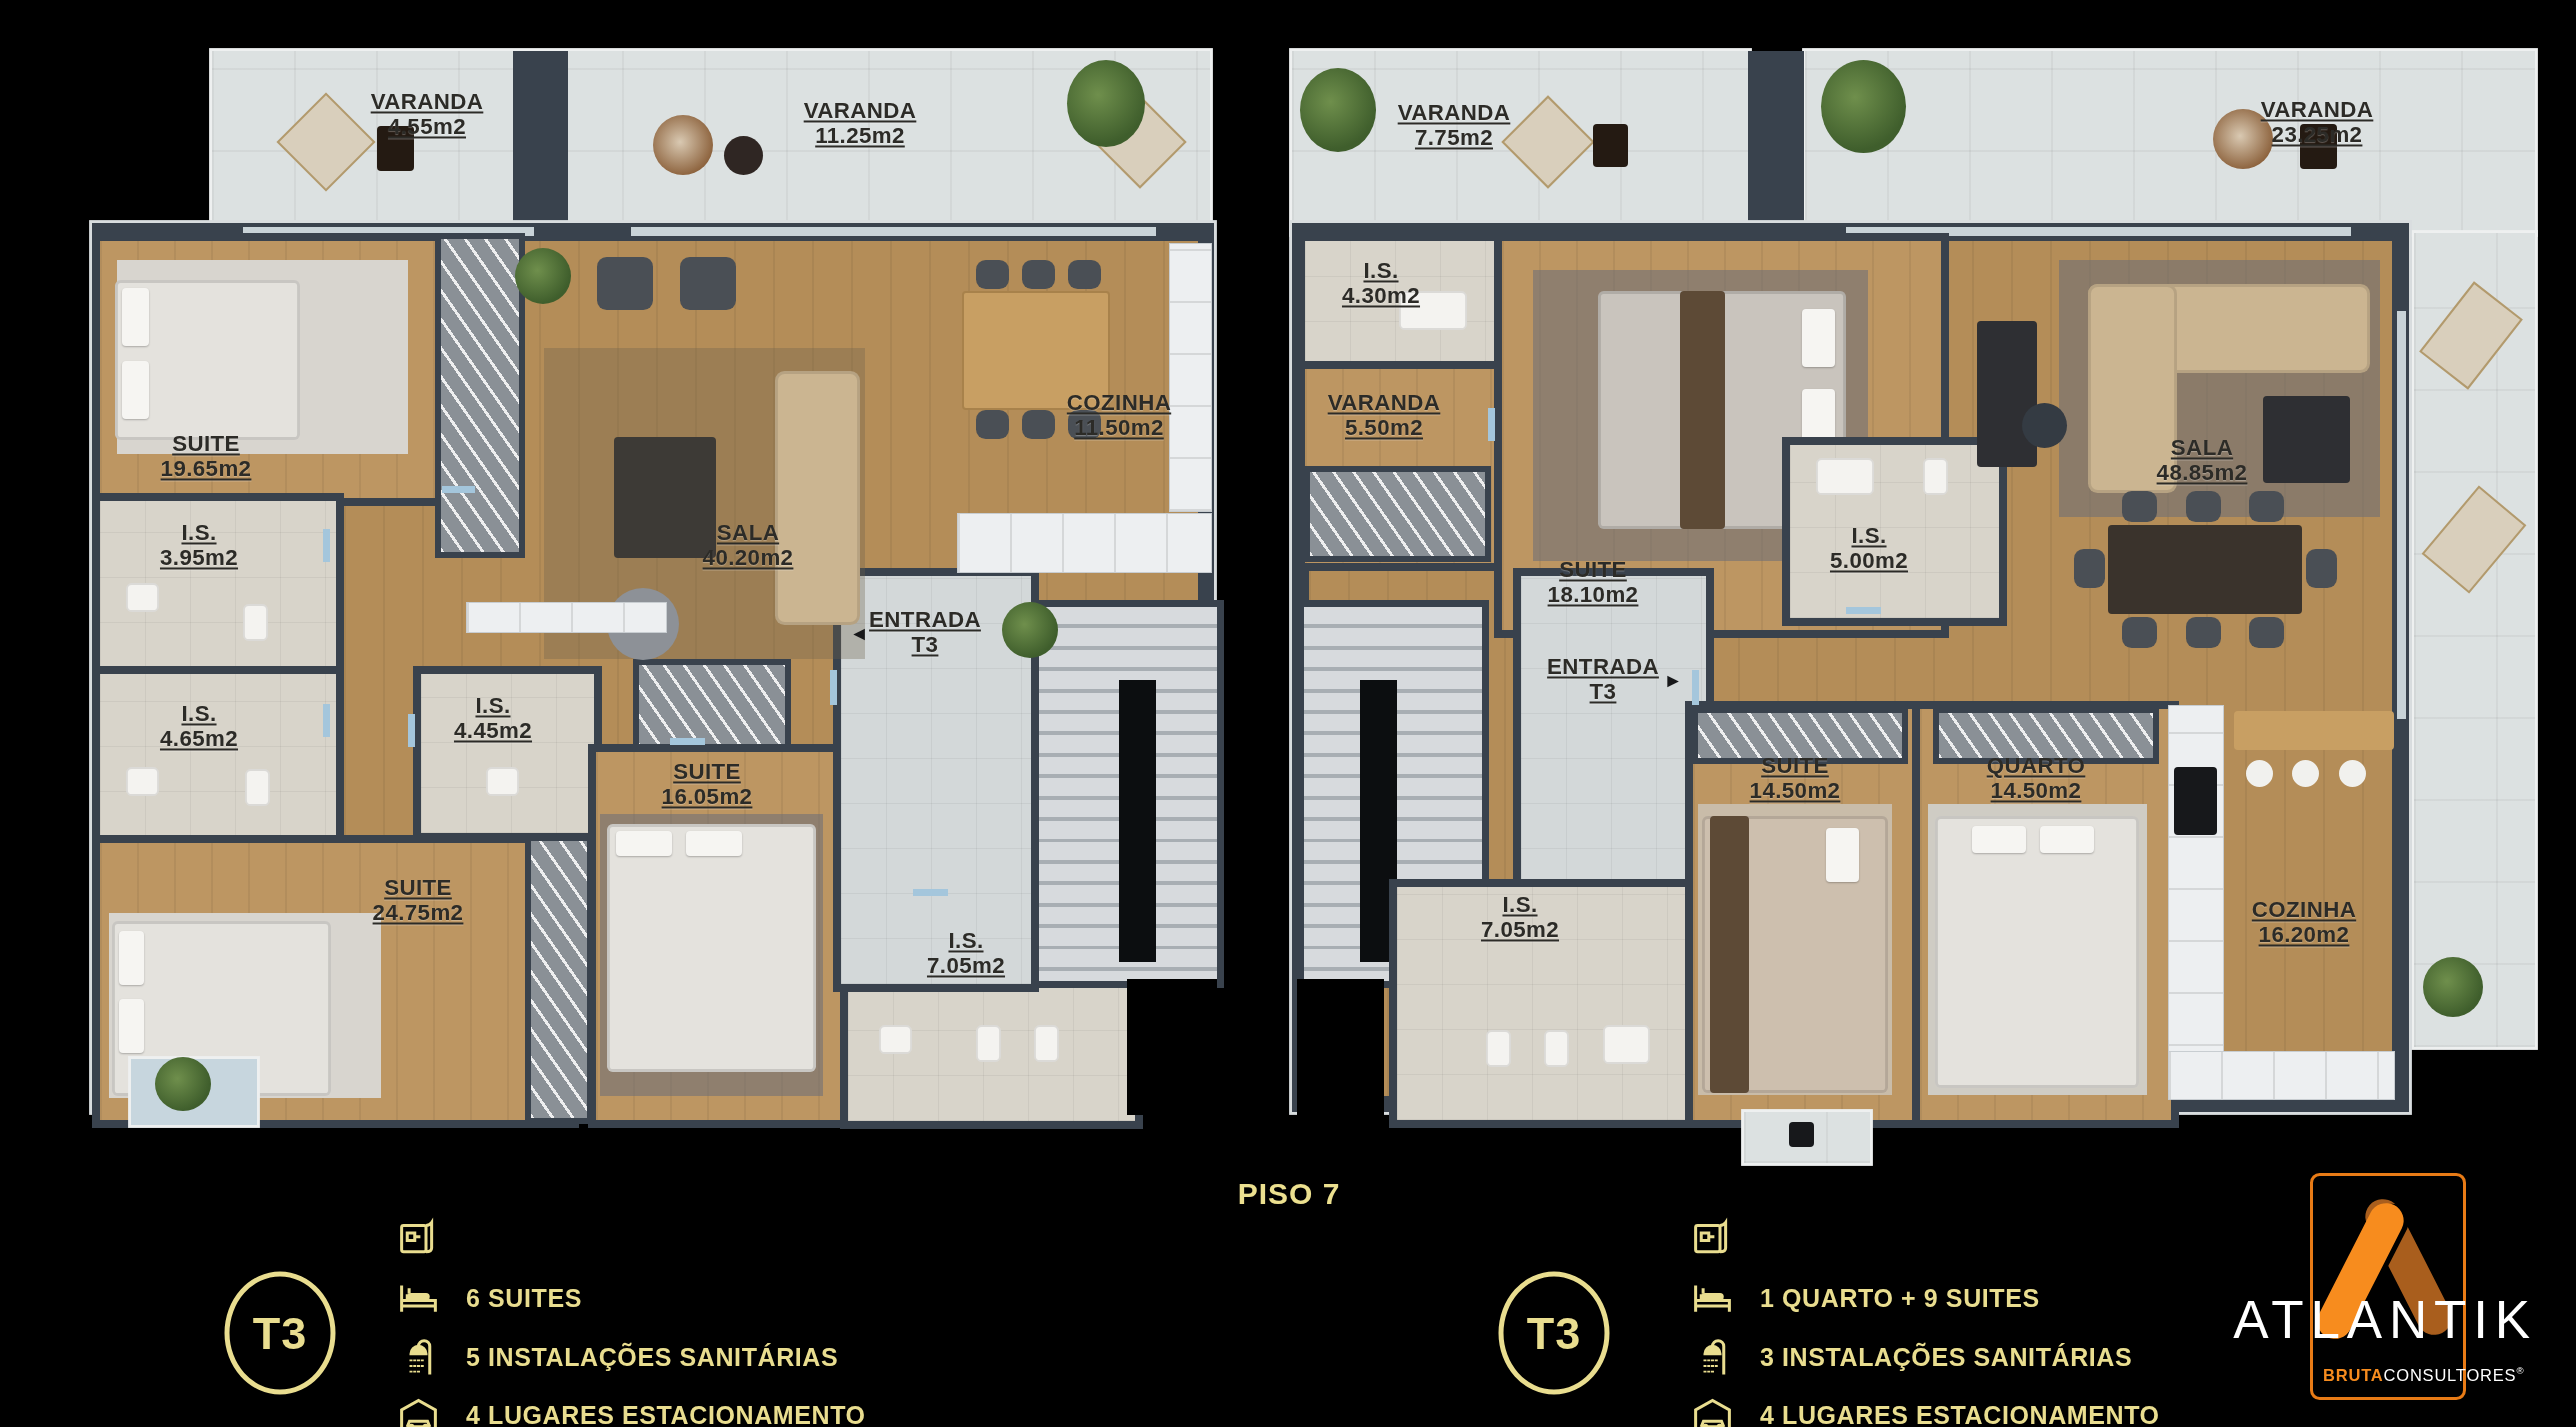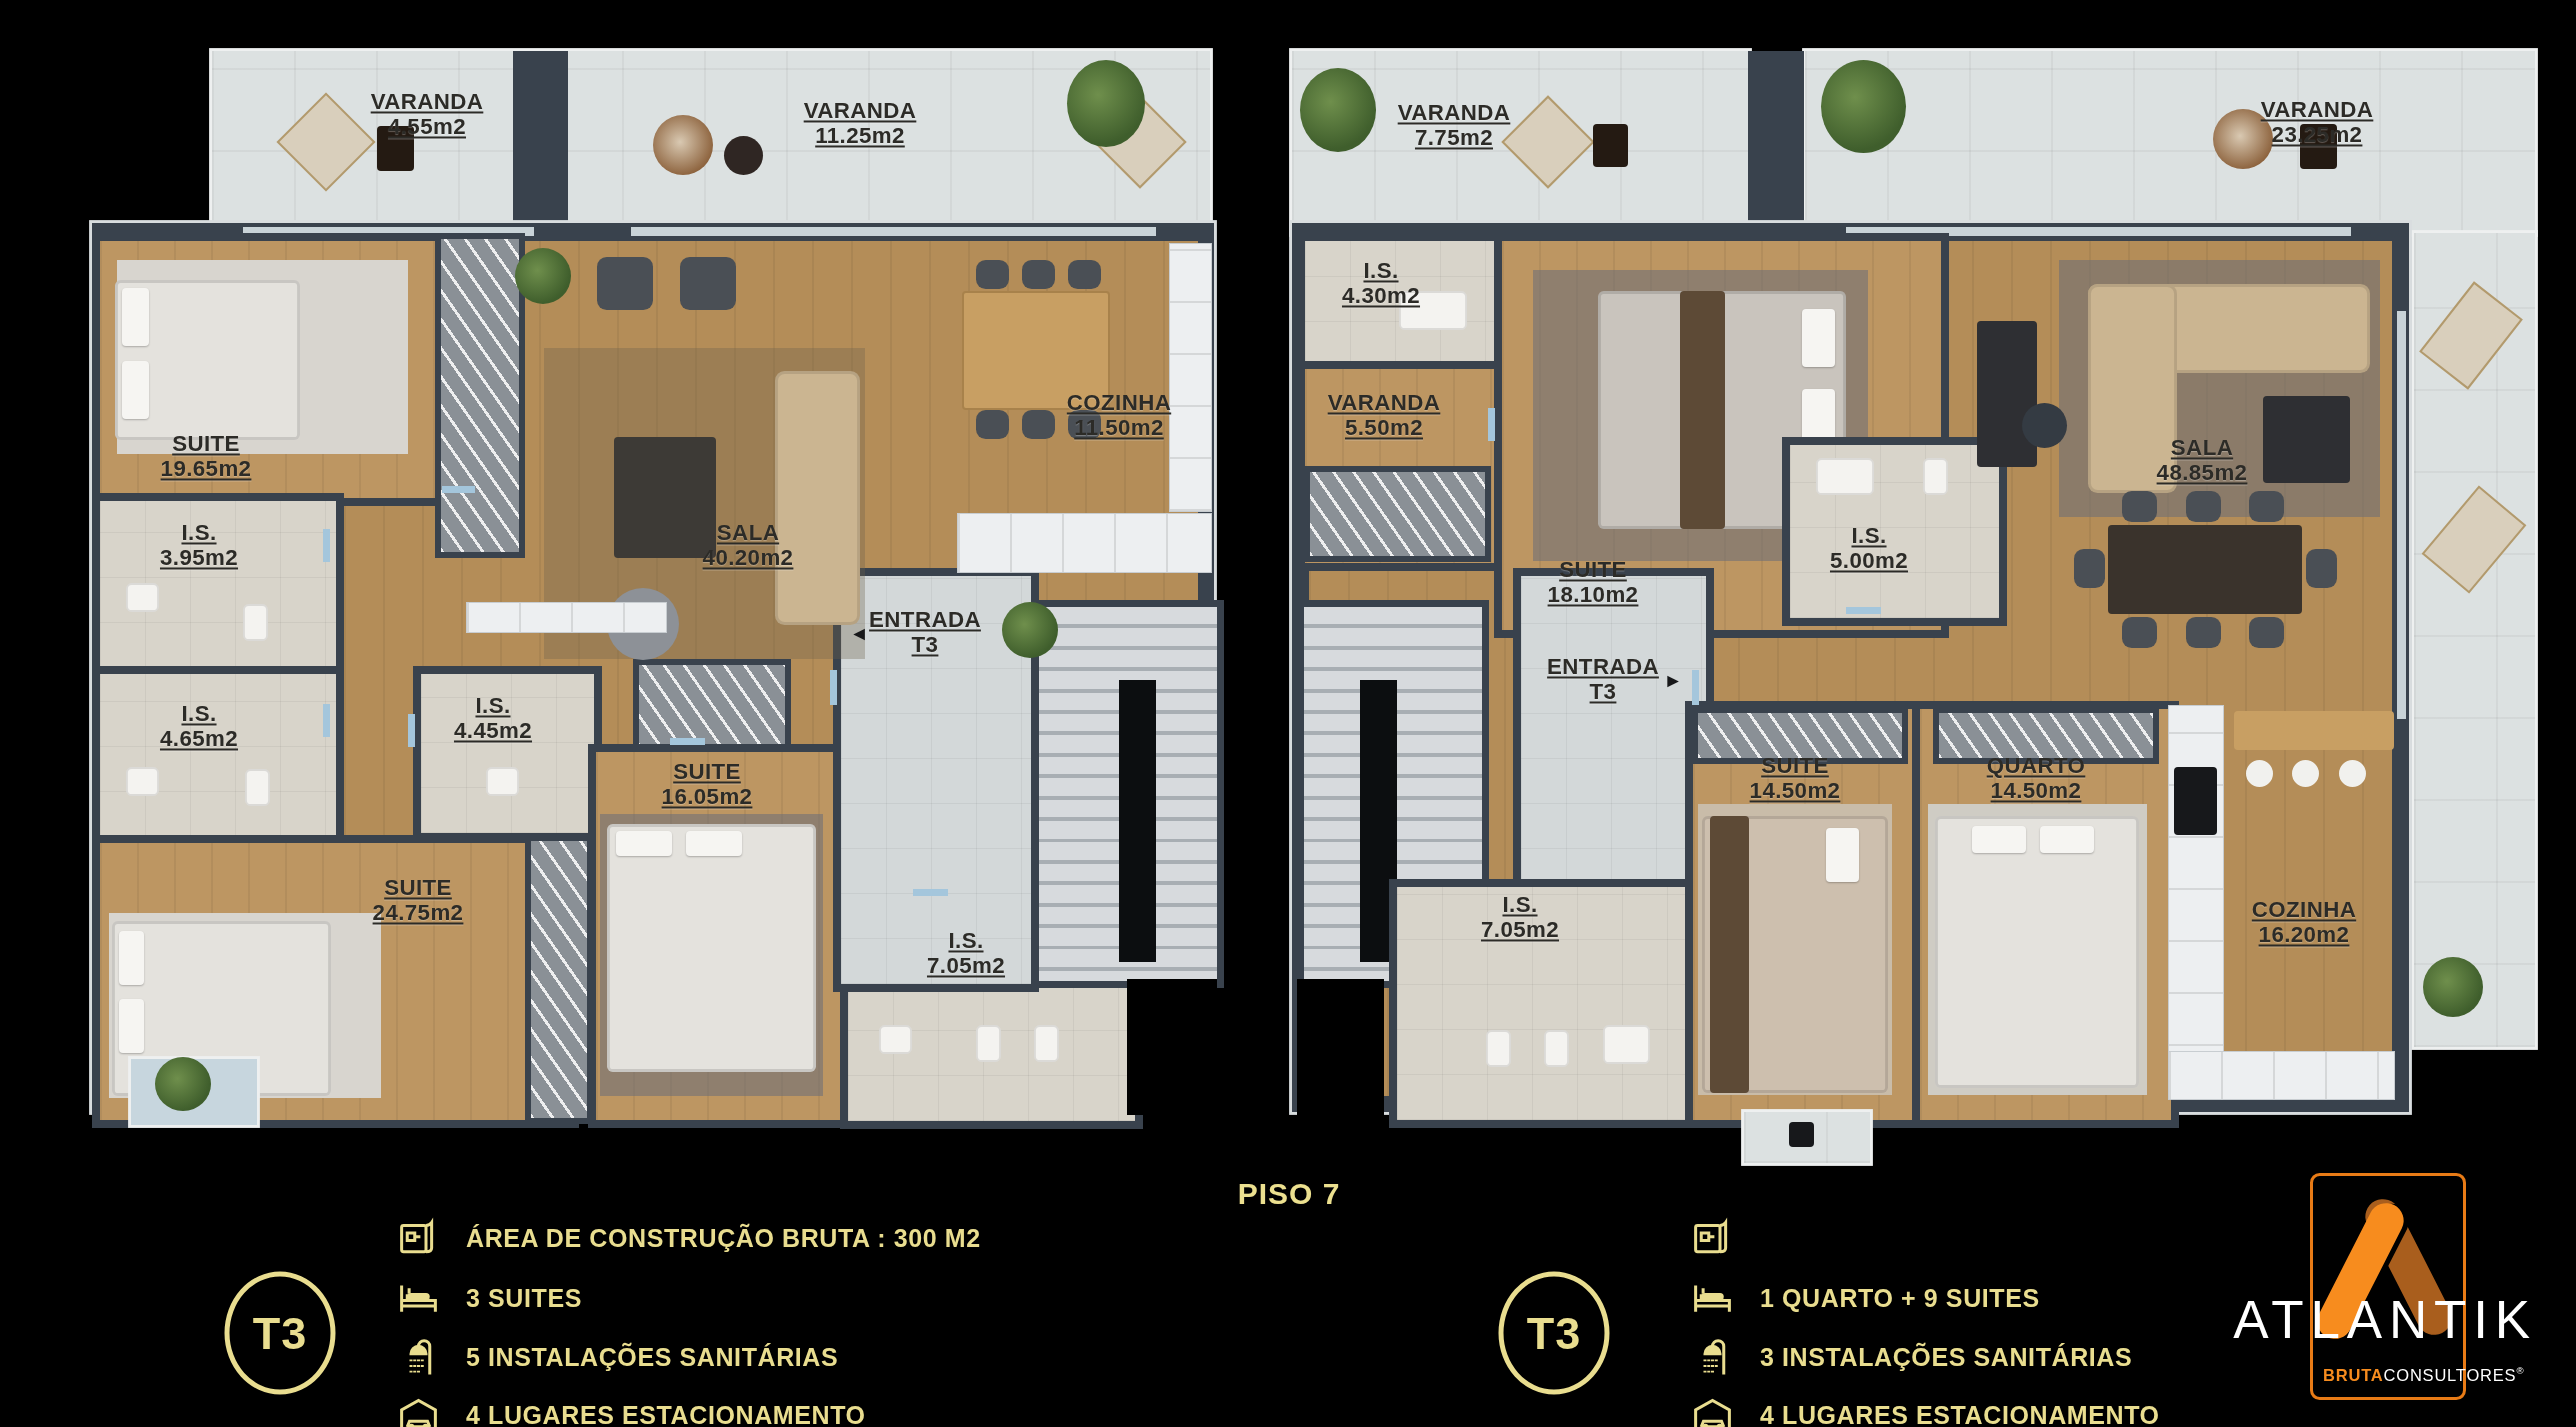--- a/index.html
+++ b/index.html
@@ -360,30 +360,29 @@
   <div class="legend">
     <div class="badge" style="left:280px;top:1333px">T3</div>
     <div class="lrow" style="left:396px;top:1216px">
       <svg width="45" height="45" viewBox="0 0 24 24">
           <g fill="none" stroke="#e9dd8f" stroke-width="1.6">
             <rect x="3" y="5" width="13" height="14" rx="1"></rect>
             <path d="M16 5c2 0 3-1.5 3-1.5V17c0 1.5-1.5 2-3 2"></path>
             <path d="M6 9h4v4H6zM10 11h3"></path>
           </g>
         </svg>
-      <span>ÁREA DE CONSTRUÇÃO BRUTA :  300 M2</span>
     </div>
     <div class="lrow" style="left:396px;top:1276px">
       <svg width="45" height="45" viewBox="0 0 24 24">
           <g fill="none" stroke="#e9dd8f" stroke-width="1.6">
             <path d="M3 5v14M3 16h18v3M3 13h18v3M6 13v-2.5h5V13M7 6.5v3"></path>
             <rect x="6" y="9" width="12" height="4" rx="2" fill="#e9dd8f" stroke="none"></rect>
           </g>
         </svg>
-      <span>3 SUITES</span>
+      <span>6 SUITES</span>
     </div>
     <div class="lrow" style="left:396px;top:1335px">
       <svg width="45" height="45" viewBox="0 0 24 24">
           <g fill="none" stroke="#e9dd8f" stroke-width="1.6">
             <path d="M18 21V6a3 3 0 0 0-6 0"></path>
             <path d="M12 6a4 4 0 0 0-4 4H16a4 4 0 0 0-4-4z" fill="#e9dd8f"></path>
             <path d="M8 13v1M10 13v1M12 13v1M14 13v1M8 16v1M10 16v1M12 16v1M14 16v1M8 19v1M10 19v1M12 19v1"></path>
           </g>
         </svg>
       <span>5 INSTALAÇÕES SANITÁRIAS</span>

